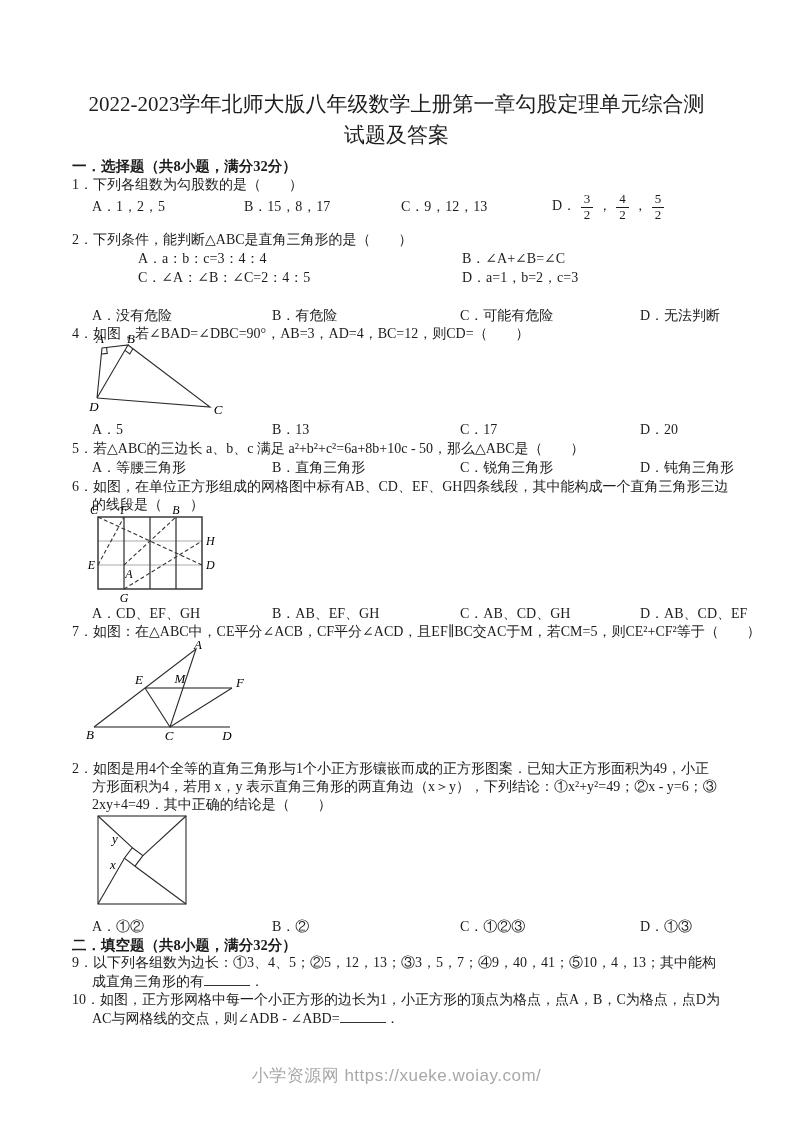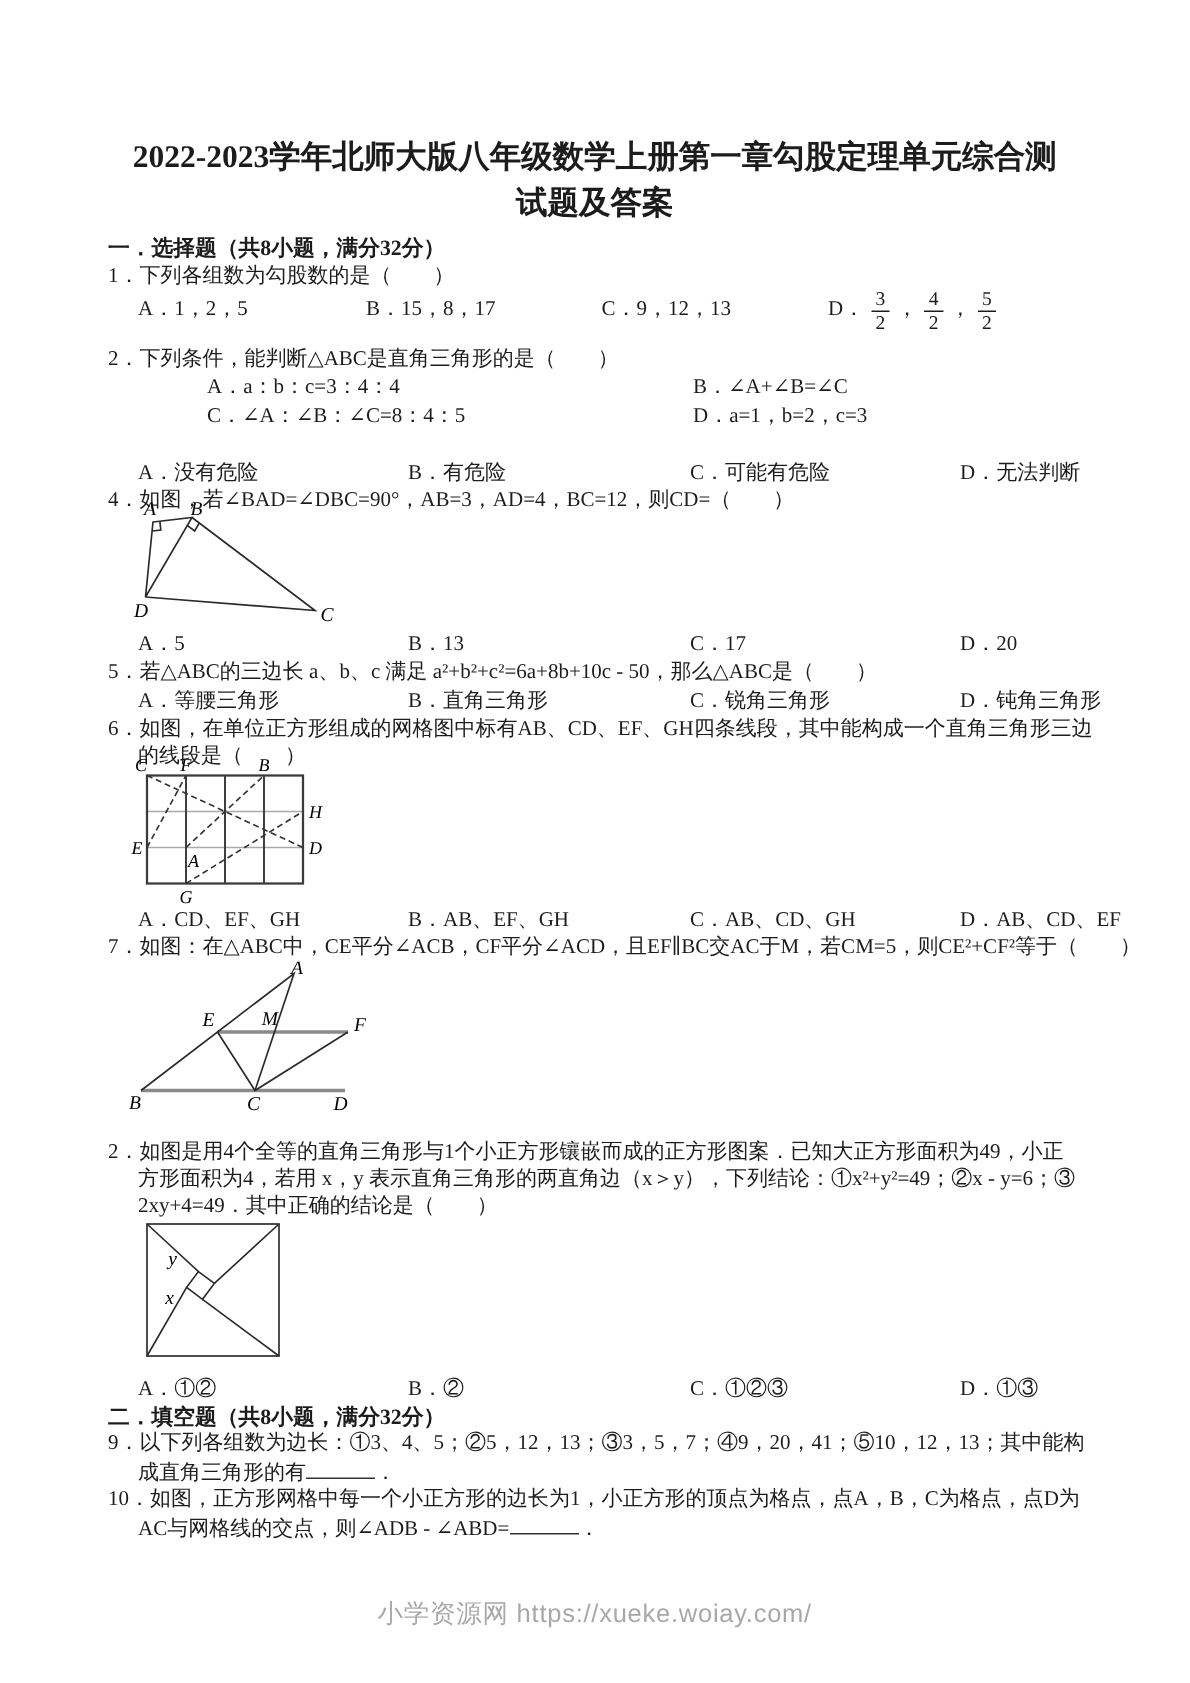--- a/index.html
+++ b/index.html
@@ -1,21 +1,21 @@
 <!DOCTYPE html>
 <html><head>
 <meta charset="utf-8">
 <style>
   html,body{margin:0;padding:0;background:#ffffff;}
   .page{position:relative;width:793px;height:1122px;background:#fff;overflow:hidden;
         font-family:"Liberation Serif","DejaVu Serif",serif;color:#1c1c1c;}
   .line{position:absolute;left:72px;font-size:14px;line-height:18px;white-space:nowrap;}
   .cont{left:92px;}
   .center{left:0;width:100%;text-align:center;}
-  .title{font-size:21px;font-weight:bold;line-height:28px;}
+  .title{font-size:21px;font-weight:normal;line-height:28px;}
   .sechead{font-weight:bold;font-size:14.5px;}
   .orow{position:absolute;left:92px;display:flex;font-size:14px;line-height:18px;white-space:nowrap;gap:44px;}
   .orow > span{display:inline-block;}
   .w4 > span:nth-child(1){width:136px;}
   .w4 > span:nth-child(2){width:144px;}
   .w4 > span:nth-child(3){width:136px;}
   .q1w > span:nth-child(1){width:108px;}
   .q1w > span:nth-child(2){width:113px;}
   .q1w > span:nth-child(3){width:107px;}
   .two > span:nth-child(1){width:280px;margin-left:46px;}
@@ -64,21 +64,21 @@
         </span>
     </span>
   </div>
 
   <div class="line" style="top:231px">2．下列条件，能判断△ABC是直角三角形的是（　　）</div>
   <div class="orow two" style="top:250px">
     <span>A．a：b：c=3：4：4</span>
     <span>B．∠A+∠B=∠C</span>
   </div>
   <div class="orow two" style="top:269px">
-    <span>C．∠A：∠B：∠C=8：4：5</span>
+    <span>C．∠A：∠B：∠C=2：4：5</span>
     <span>D．a=1，b=2，c=3</span>
   </div>
 
   <div class="orow w4" style="top:307px">
     <span>A．没有危险</span>
     <span>B．有危险</span>
     <span>C．可能有危险</span>
     <span>D．无法判断</span>
   </div>
 
@@ -185,21 +185,21 @@
   </div>
   <div class="orow w4" style="top:918px">
     <span>A．①②</span>
     <span>B．②</span>
     <span>C．①②③</span>
     <span>D．①③</span>
   </div>
 
   <div class="line sechead" style="top:936px">二．填空题（共8小题，满分32分）</div>
 
-  <div class="line" style="top:954px">9．以下列各组数为边长：①3、4、5；②5，12，13；③3，5，7；④9，20，41；⑤10，12，13；其中能构</div>
+  <div class="line" style="top:954px">9．以下列各组数为边长：①3、4、5；②5，12，13；③3，5，7；④9，40，41；⑤10，4，13；其中能构</div>
   <div class="line cont" style="top:972px">
     <span>成直角三角形的有</span><span class="blank"></span><span>．</span>
   </div>
 
   <div class="line" style="top:991px">10．如图，正方形网格中每一个小正方形的边长为1，小正方形的顶点为格点，点A，B，C为格点，点D为</div>
   <div class="line cont" style="top:1009px">
     <span>AC与网格线的交点，则∠ADB - ∠ABD=</span><span class="blank"></span><span>．</span>
   </div>
 
   <div class="footer">小学资源网 https://xueke.woiay.com/</div>

